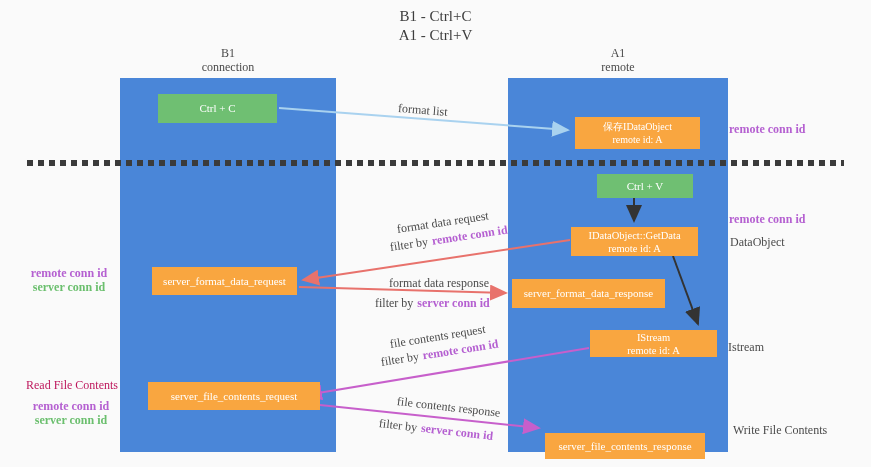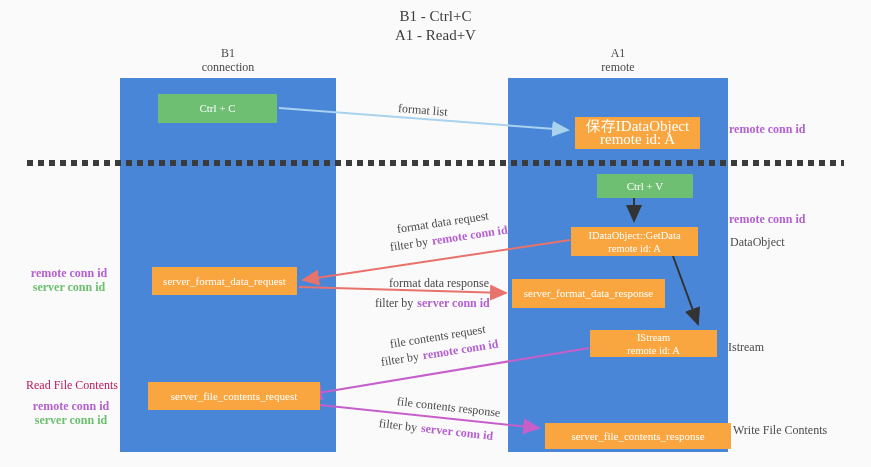--- a/index.html
+++ b/index.html
@@ -21,28 +21,28 @@
   .lane-header{top:46px;text-align:center;font-size:12px;line-height:14px;color:#4a4a4a;}
   .lh-b1{left:120px;width:216px;}
   .lh-a1{left:508px;width:220px;}
   .node{
     display:flex;align-items:center;justify-content:center;flex-direction:column;
     color:#ffffff;font-size:11px;line-height:13px;text-align:right;z-index:3;
   }
   .green{background:#6fbf72;}
   .orange{background:#f9a640;}
   .n-ctrlc{left:158px;top:94px;width:119px;height:29px;}
-  .n-saveobj{left:575px;top:117px;width:125px;height:32px;font-size:15px;}
+  .n-saveobj{left:575px;top:117px;width:125px;height:32px;font-size:10px;}
   .n-ctrlv{left:597px;top:174px;width:96px;height:24px;}
   .n-getdata{left:571px;top:227px;width:127px;height:29px;font-size:10.5px;}
   .n-fmtreq{left:152px;top:267px;width:145px;height:28px;}
   .n-fmtresp{left:512px;top:279px;width:153px;height:29px;}
   .n-istream{left:590px;top:330px;width:127px;height:27px;font-size:10.5px;}
   .n-filereq{left:148px;top:382px;width:172px;height:28px;}
-  .n-fileresp{left:545px;top:423px;width:186px;height:26px;}
+  .n-fileresp{left:545px;top:433px;width:160px;height:26px;}
   .dashline{
     left:27px;top:160px;width:817px;height:6px;z-index:4;
     background:repeating-linear-gradient(to right,#3b3b3b 0 6px,transparent 6px 11px);
   }
   .elabel{font-size:12px;color:#4a4a4a;white-space:nowrap;z-index:5;transform-origin:left center;}
   .purple{color:#b560d1;font-weight:bold;}
   .greentxt{color:#6bbf6e;font-weight:bold;}
   .pref{padding-right:4px;}
   .l-formatlist{left:398px;top:101px;transform:rotate(4.5deg);}
   .l-fdr1{left:397px;top:222px;transform:rotate(-8.5deg);}
@@ -64,21 +64,21 @@
   .s-writefile{left:733px;top:423px;color:#4a4a4a;}
   svg.arrows{left:0;top:0;z-index:2;}
 </style>
 </head>
 <body>
 
 <div id="canvas">
 
   <div class="abs title">
     <div>B1 - Ctrl+C</div>
-    <div>A1 - Read+V</div>
+    <div>A1 - Ctrl+V</div>
   </div>
 
   <div class="abs lane-header lh-b1">
     <div>B1</div>
     <div>connection</div>
   </div>
   <div class="abs lane-header lh-a1">
     <div>A1</div>
     <div>remote</div>
   </div>

